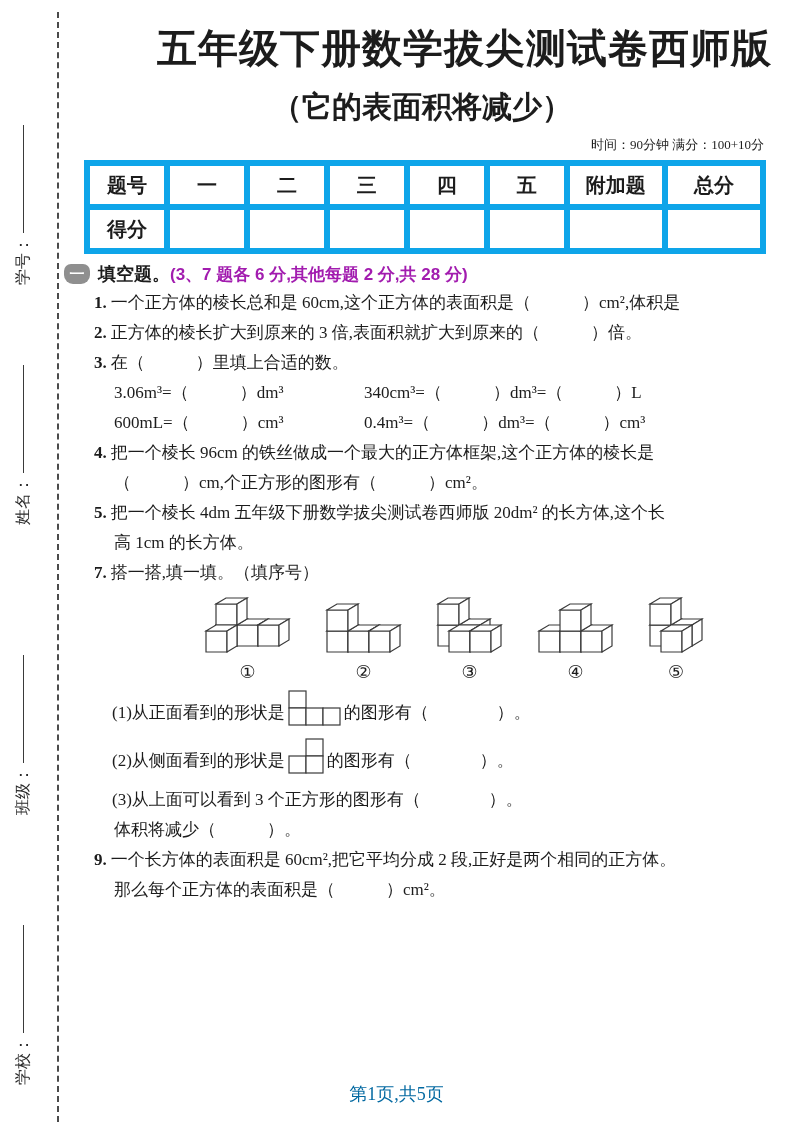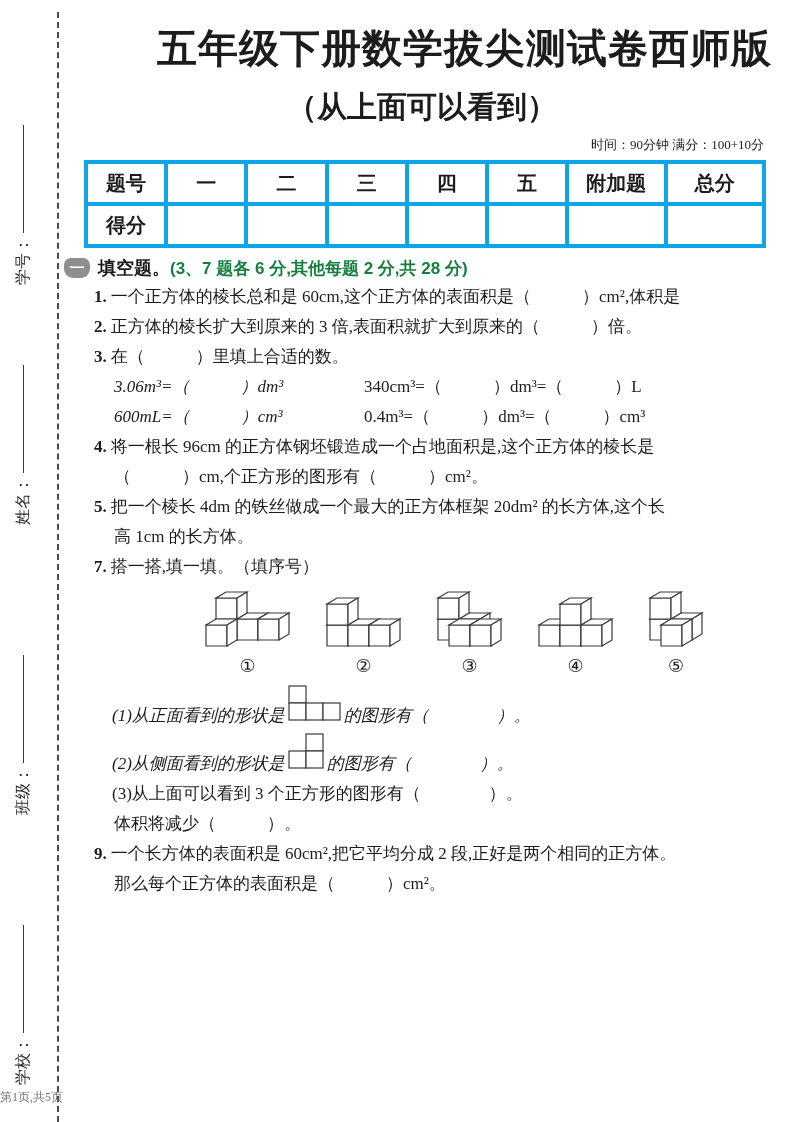--- a/index.html
+++ b/index.html
@@ -34,58 +34,58 @@
     margin-top:14px;text-align:center;font-size:30px;font-weight:700;line-height:38px;
   }
   .exam-info{margin-top:10px;text-align:right;font-size:13px;padding-right:8px;}
 
   
   table.score{
     border-collapse:collapse;width:682px;margin:6px 0 0 12px;
     font-family:"Liberation Sans","DejaVu Sans",sans-serif;
   }
   table.score td,table.score th{
-    border:4px solid #0ea5e9;height:38px;text-align:center;
+    border:6px solid #0ea5e9;height:38px;text-align:center;
     font-size:20px;font-weight:700;padding:0 4px;
   }
   table.score th.c0{width:11%;}
   table.score th.cn{width:11%;}
   table.score th.cw{width:13.5%;}
 
   
   .sec-head{display:flex;align-items:center;margin:8px 0 2px -8px;}
   .badge{
     width:26px;height:20px;border-radius:7px 7px 9px 9px;background:#8f8f8f;
     color:#fff;display:flex;align-items:center;justify-content:center;
     font-size:15px;font-weight:700;margin-right:8px;
     font-family:"Liberation Sans","DejaVu Sans",sans-serif;
   }
   .sec-title{font-size:18px;font-weight:700;font-family:"Liberation Sans","DejaVu Sans",sans-serif;}
-  .sec-note{font-size:17px;font-weight:700;color:#15803d;font-family:"Liberation Sans","DejaVu Sans",sans-serif;}
+  .sec-note{font-size:17px;font-weight:700;color:#a21caf;font-family:"Liberation Sans","DejaVu Sans",sans-serif;}
 
   
   .qwrap{margin-left:22px;font-size:17px;line-height:30px;}
   .qline{position:relative;}
   .qline .qnum{font-weight:700;margin-right:4px;}
   .cont{padding-left:20px;}   
   .formula-row{display:flex;padding-left:20px;}
-  .formula-row .fcol1{width:250px;font-style:italic;}
+  .formula-row .fcol1{width:250px;}
   .subq{padding-left:18px;}
-  .subq-flex{display:flex;align-items:flex-end;padding-left:18px;min-height:48px;font-style:italic;}
+  .subq-flex{display:flex;align-items:center;padding-left:18px;min-height:48px;}
 
   
   .fig-row{display:flex;align-items:flex-end;gap:34px;margin:8px 0 2px 110px;}
   .fig{display:flex;flex-direction:column;align-items:center;}
   .fig-label{font-size:18px;margin-top:3px;font-family:"DejaVu Sans",sans-serif;}
   .inline-fig{vertical-align:middle;margin:0 3px;}
 
   
   .footer{
-    position:absolute;left:0;right:0;bottom:16px;
-    font-size:12px;color:#737373;
+    position:absolute;left:0;right:0;bottom:16px;text-align:center;
+    font-size:18px;color:#0369a1;
   }
 </style>
 </head>
 <body>
 
 <div class="page">
 
   <div class="seal-line"></div>
   <div class="side-label" style="top:194px">
     <span>学号：</span>
@@ -100,21 +100,21 @@
       <span class="blank"></span>
   </div>
   <div class="side-label" style="top:994px">
     <span>学校：</span>
       <span class="blank"></span>
   </div>
 
   <div class="content">
 
     <div class="title">五年级下册数学拔尖测试卷西师版</div>
-    <div class="subtitle">（从上面可以看到）</div>
+    <div class="subtitle">（它的表面积将减少）</div>
     <div class="exam-info">时间：90分钟  满分：100+10分</div>
 
     <table class="score">
       <tbody>
           <tr>
         <th class="c0">题号</th>
         <th class="cn">一</th>
         <th class="cn">二</th>
         <th class="cn">三</th>
         <th class="cn">四</th>
@@ -157,26 +157,26 @@
       <div class="formula-row">
         <span class="fcol1">3.06m³=（　　　）dm³</span>
         <span>340cm³=（　　　）dm³=（　　　）L</span>
       </div>
       <div class="formula-row">
         <span class="fcol1">600mL=（　　　）cm³</span>
         <span>0.4m³=（　　　）dm³=（　　　）cm³</span>
       </div>
 
       <div class="qline">
-        <span class="qnum">4.</span><span>将一根长 96cm 的正方体钢坯锻造成一个占地面积是,这个正方体的棱长是</span>
+        <span class="qnum">4.</span><span>把一个棱长 96cm 的铁丝做成一个最大的正方体框架,这个正方体的棱长是</span>
       </div>
       <div class="cont">（　　　）cm,个正方形的图形有（　　　）cm²。</div>
 
       <div class="qline">
-        <span class="qnum">5.</span><span>把一个棱长 4dm 的铁丝做成一个最大的正方体框架 20dm² 的长方体,这个长</span>
+        <span class="qnum">5.</span><span>把一个棱长 4dm 五年级下册数学拔尖测试卷西师版 20dm² 的长方体,这个长</span>
       </div>
 
       <div class="cont">高 1cm 的长方体。</div>
 
       <div class="qline">
         <span class="qnum">7.</span><span>搭一搭,填一填。（填序号）</span>
       </div>
 
       <div class="fig-row">
           <div class="fig">

